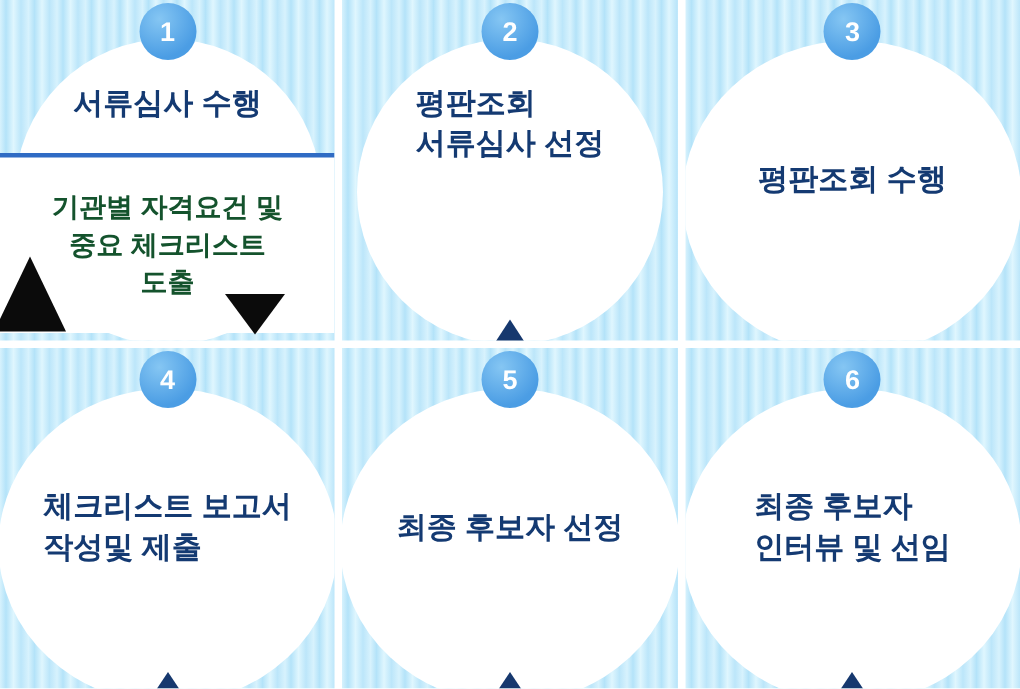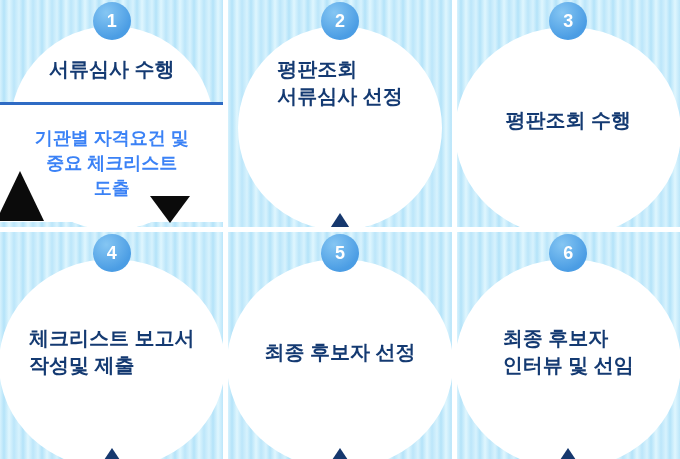--- a/index.html
+++ b/index.html
@@ -56,21 +56,21 @@
     box-sizing:border-box;
   }
   .banner-text{
     font-weight:bold;
     font-size:18px;
     text-align:center;
     white-space:pre-line;
     line-height:1.4;
   }
   .banner.white{background:#ffffff;border-top:3px solid #2f6bc4;}
-  .banner.white .banner-text{color:#3b82f6;}
+  .banner.white .banner-text{color:#14532d;}
   .banner.blue{background:#a3e0f8;border-top:3px solid #6db4e8;}
   .banner.blue .banner-text{color:#15376d;}
   .tri{position:absolute;width:0;height:0;z-index:4;}
   .tri-up-left{
     left:-4px;bottom:6px;
     border-left:24px solid transparent;
     border-right:24px solid transparent;
     border-bottom:50px solid #0b0b0b;
   }
   .tri-down-mid{

